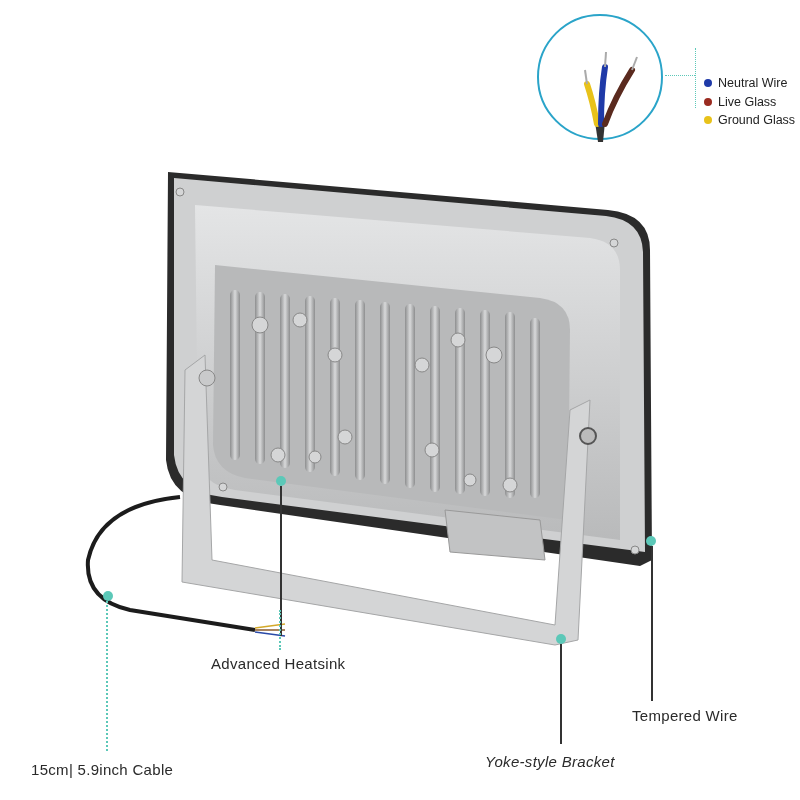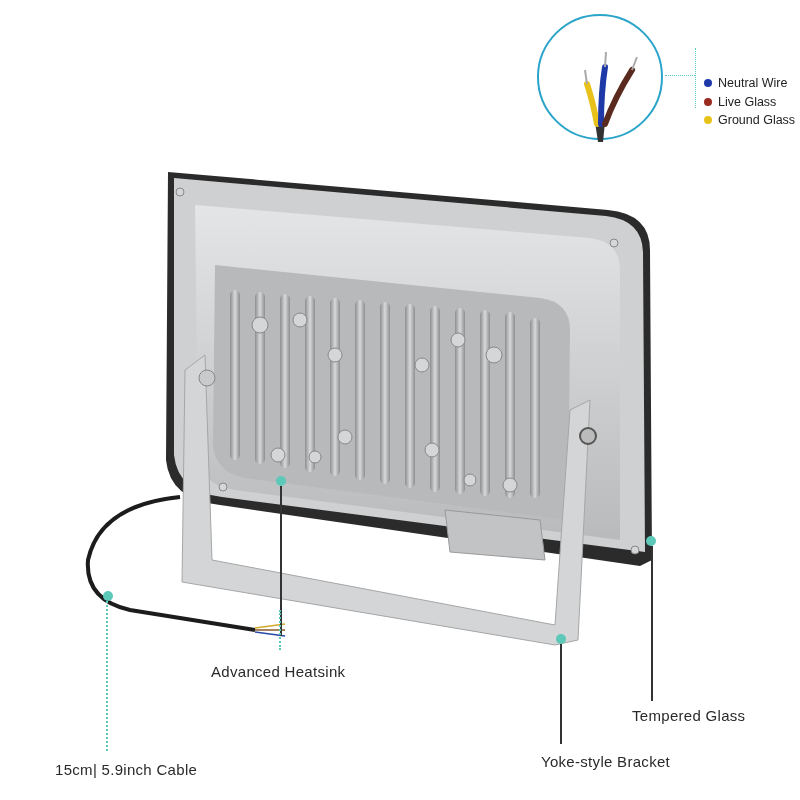--- a/index.html
+++ b/index.html
@@ -111,25 +111,25 @@
     <path d="M180 497 Q100 505 88 560 Q85 600 130 610 L255 630" stroke="#1c1c1c" stroke-width="4" fill="none"></path>
     <line x1="255" y1="628" x2="285" y2="624" stroke="#d4a92a" stroke-width="1.5"></line>
     <line x1="255" y1="630" x2="285" y2="630" stroke="#8a5a2a" stroke-width="1.5"></line>
     <line x1="255" y1="632" x2="285" y2="636" stroke="#2a4aa8" stroke-width="1.5"></line>
   </svg>
 </div>
 
 <div class="tdot" style="left:276px;top:476px;"></div>
 <div class="vline" style="left:280px;top:486px;height:150px;"></div>
 <div class="dline" style="left:279px;top:610px;height:40px;"></div>
-<div class="label" style="left:211px;top:655px;margin-top:8px;">Advanced Heatsink</div>
+<div class="label" style="left:211px;top:655px;">Advanced Heatsink</div>
 
 <div class="tdot" style="left:103px;top:591px;"></div>
 <div class="dline" style="left:106px;top:601px;height:150px;"></div>
-<div class="label" style="left:31px;top:761px;margin-left:24px;">15cm| 5.9inch Cable</div>
+<div class="label" style="left:31px;top:761px;">15cm| 5.9inch Cable</div>
 
 <div class="tdot" style="left:556px;top:634px;"></div>
 <div class="vline" style="left:560px;top:644px;height:100px;"></div>
-<div class="label" style="left:541px;top:753px;">Yoke-style Bracket</div>
+<div class="label" style="left:485px;top:753px;font-style:italic;">Yoke-style Bracket</div>
 
 <div class="tdot" style="left:646px;top:536px;"></div>
 <div class="vline" style="left:651px;top:546px;height:155px;"></div>
-<div class="label" style="left:632px;top:707px;">Tempered Glass</div>
+<div class="label" style="left:632px;top:707px;">Tempered Wire</div>
 
 </body></html>

